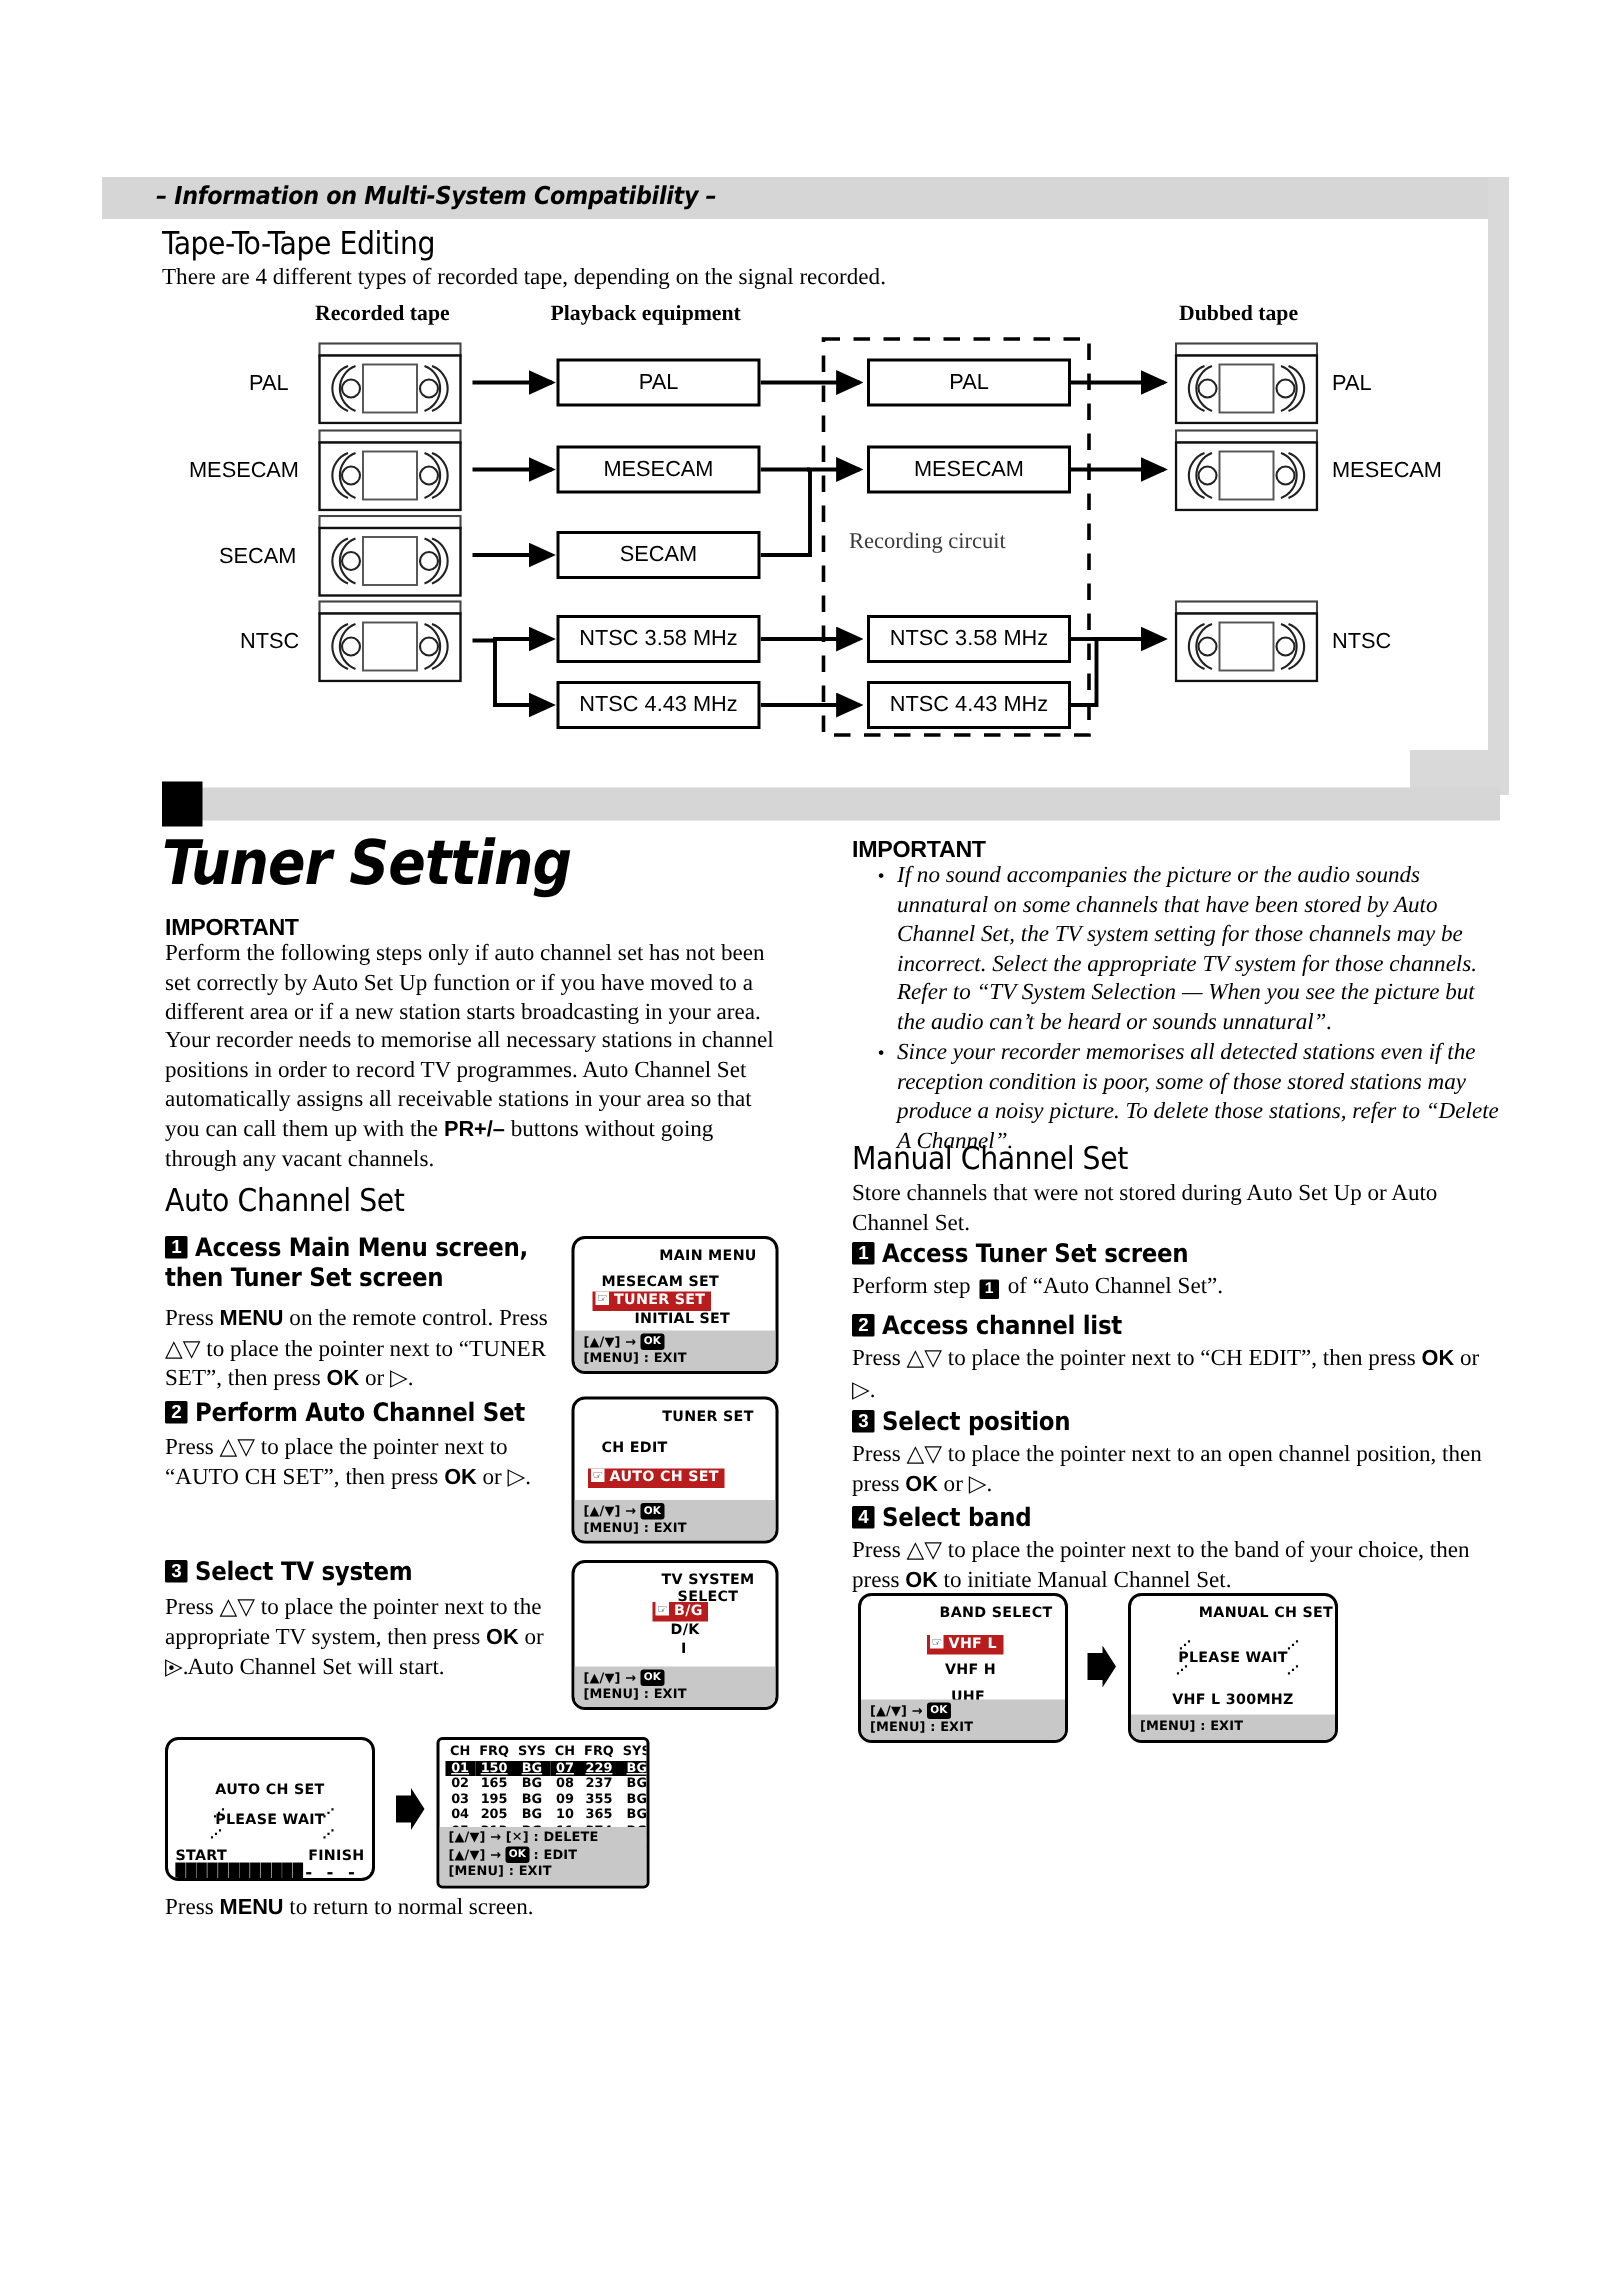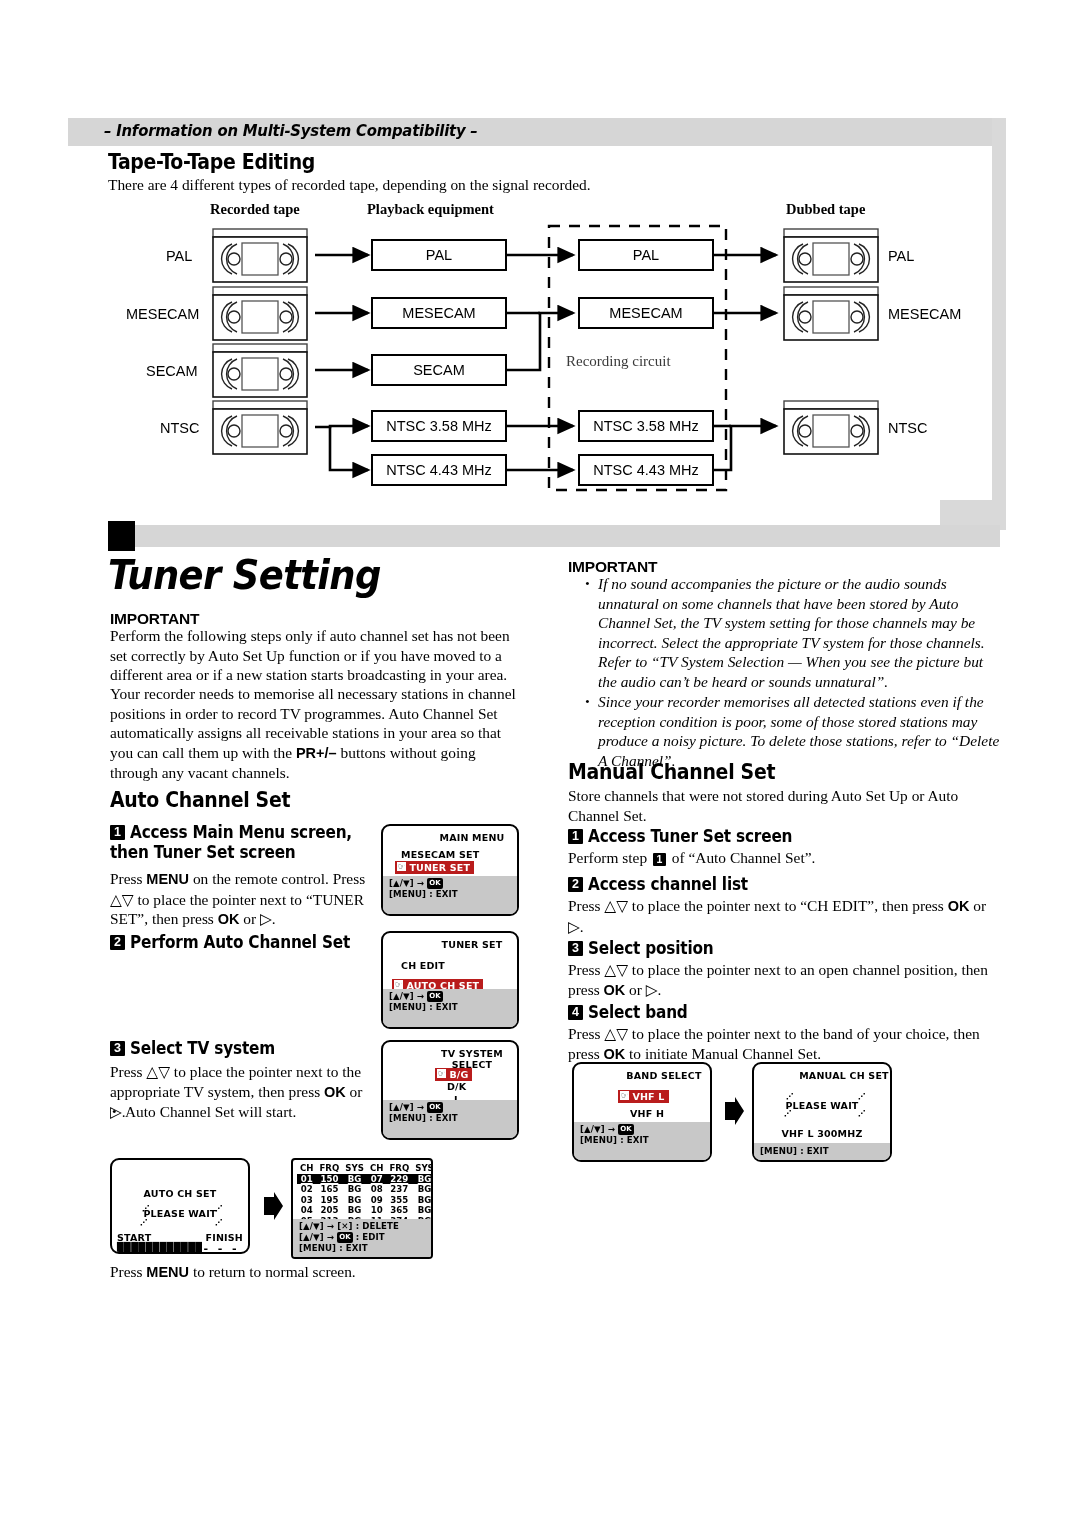--- a/index.html
+++ b/index.html
@@ -42,21 +42,21 @@
     font-family: "DejaVu Sans Condensed", "Liberation Sans", sans-serif;
     font-weight: bold; font-style: italic;
     font-size: 16.5px;
     letter-spacing: -0.2px;
     white-space: nowrap;
   }
 
   .h2 {
     position: absolute;
     font-family: "DejaVu Sans Condensed", "Liberation Sans", sans-serif;
-    font-weight: bold;
+    font-weight: normal;
     font-size: 21px;
     letter-spacing: -0.3px;
     white-space: nowrap;
   }
   .body-t {
     position: absolute;
     font-family: "Liberation Serif", serif;
     font-size: 15.4px;
     line-height: 19.5px;
   }
@@ -204,21 +204,21 @@
     font-size: 8px;
     padding: 0 1px;
     margin-right: 3px;
     vertical-align: 1px;
   }
   .osd-foot {
     position: absolute; left: 0; right: 0; bottom: 0;
     background: #c8c8c8;
     font-weight: bold;
     font-size: 8.6px;
-    padding: 2px 0 14px 6px;
+    padding: 2px 0 2px 6px;
     line-height: 11px;
     letter-spacing: 0.1px;
   }
   .okglyph {
     display: inline-block;
     background: #000; color: #fff;
     font-size: 7px; font-weight: bold;
     padding: 0px 2px;
     border-radius: 2px;
     vertical-align: 1px;
@@ -442,20 +442,21 @@
   <div class="imp-head" style="left:110px; top:610px;">IMPORTANT</div>
   <div class="body-t" style="left:110px; top:626px; width:412px;">Perform the following steps only if auto channel set has not been set correctly by Auto Set Up function or if you have moved to a different area or if a new station starts broadcasting in your area.</div>
   <div class="body-t" style="left:110px; top:684px; width:412px;"><span>Your recorder needs to memorise all necessary stations in channel positions in order to record TV programmes. Auto Channel Set automatically assigns all receivable stations in your area so that you can call them up with the </span><b class="sans">PR+/–</b><span> buttons without going through any vacant channels.</span></div>
 
   <div class="h2" style="left:110px; top:788px;">Auto Channel Set</div>
 
   <div class="step-head" style="left:110px; top:822px; width:272px;"><span class="stepnum">1</span><span>Access Main Menu screen, then Tuner Set screen</span></div>
   <div class="body-t" style="left:110px; top:869px; width:272px;"><span>Press </span><b class="sans">MENU</b><span> on the remote control. Press △▽ to place the pointer next to “TUNER SET”, then press </span><b class="sans">OK</b><span> or ▷.</span></div>
 
   <div class="step-head" style="left:110px; top:932px; width:272px;"><span class="stepnum">2</span><span>Perform Auto Channel Set</span></div>
+  <div class="body-t" style="left:110px; top:955px; width:272px;"><span>Press △▽ to place the pointer next to “AUTO CH SET”, then press </span><b class="sans">OK</b><span> or ▷.</span></div>
 
   <div class="step-head" style="left:110px; top:1038px; width:272px;"><span class="stepnum">3</span><span>Select TV system</span></div>
   <div class="body-t" style="left:110px; top:1062px; width:268px;"><span>Press △▽ to place the pointer next to the appropriate TV system, then press </span><b class="sans">OK</b><span> or ▷.</span></div>
   <div class="body-t" style="left:110px; top:1102px; width:268px;">
     <ul class="bl">
         <li>Auto Channel Set will start.</li>
       </ul>
   </div>
 
   <div class="osd" style="left:381px; top:824px; width:138px; height:92px;">

